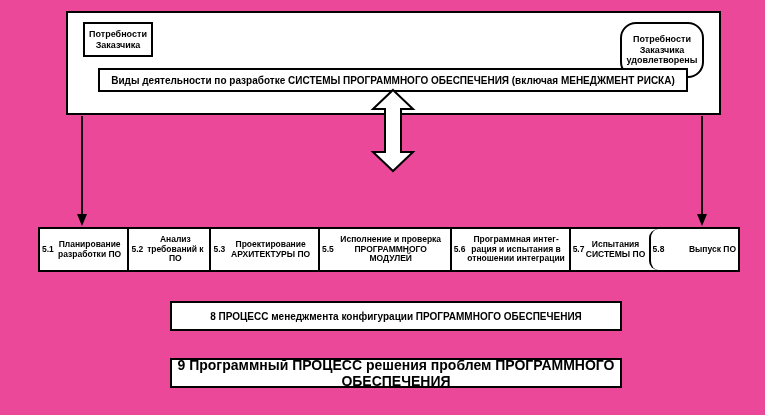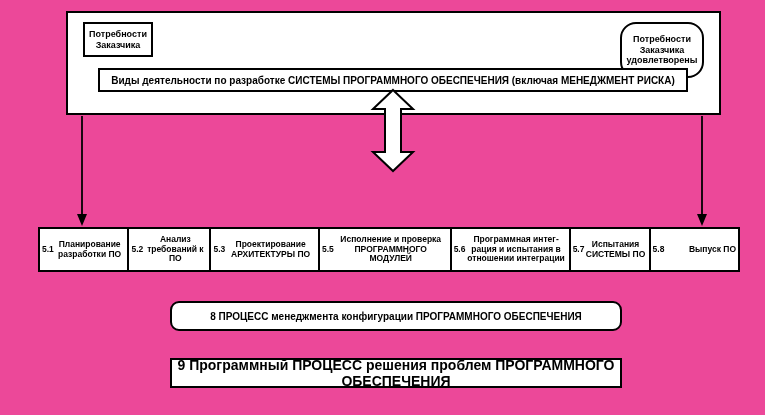--- a/index.html
+++ b/index.html
@@ -21,21 +21,21 @@
     display: flex;
     align-items: center;
     justify-content: center;
     text-align: center;
   }
   .outer-box   { left: 66px;  top: 11px;  width: 655px; height: 104px; }
   .tl-box      { left: 83px;  top: 22px;  width: 70px;  height: 35px;  font-size: 9px;  line-height: 1.2; padding: 1px; }
   .tr-box      { left: 620px; top: 22px;  width: 84px;  height: 56px;  font-size: 9px;  line-height: 1.2; padding: 3px; border-radius: 16px; }
   .wide-box    { left: 98px;  top: 68px;  width: 590px; height: 24px;  font-size: 10px; }
   .box7        { left: 170px; top: 167px; width: 458px; height: 33px;  font-size: 10px; }
-  .box8        { left: 170px; top: 301px; width: 452px; height: 30px;  font-size: 10px; border-radius: 9px; }
+  .box8        { left: 170px; top: 301px; width: 452px; height: 30px;  font-size: 10px; }
   .box9        { left: 170px; top: 358px; width: 452px; height: 30px;  font-size: 14px; }
   .process-row {
     position: absolute;
     left: 38px; top: 227px; width: 702px; height: 45px;
     box-sizing: border-box;
     border: 2px solid #000000;
     display: flex;
     background: #ffffff;
   }
   .cell {
@@ -51,21 +51,21 @@
     min-width: 0;
   }
   .cell:first-child { border-left: none; }
   .c1 { flex: 79 0 0; }
   .c2 { flex: 72 0 0; }
   .c3 { flex: 97 0 0; }
   .c4 { flex: 79 0 0; }
   .c5 { flex: 119 0 0; }
   .c6 { flex: 107 0 0; }
   .c7 { flex: 70 0 0; }
-  .c8 { flex: 79 0 0; }
+  .c8 { flex: 79 0 0; border-radius: 9px; }
   .arrow-layer {
     position: absolute;
     left: 0; top: 0;
     width: 765px; height: 415px;
     pointer-events: none;
   }
 </style>
 </head>
 <body>
 

